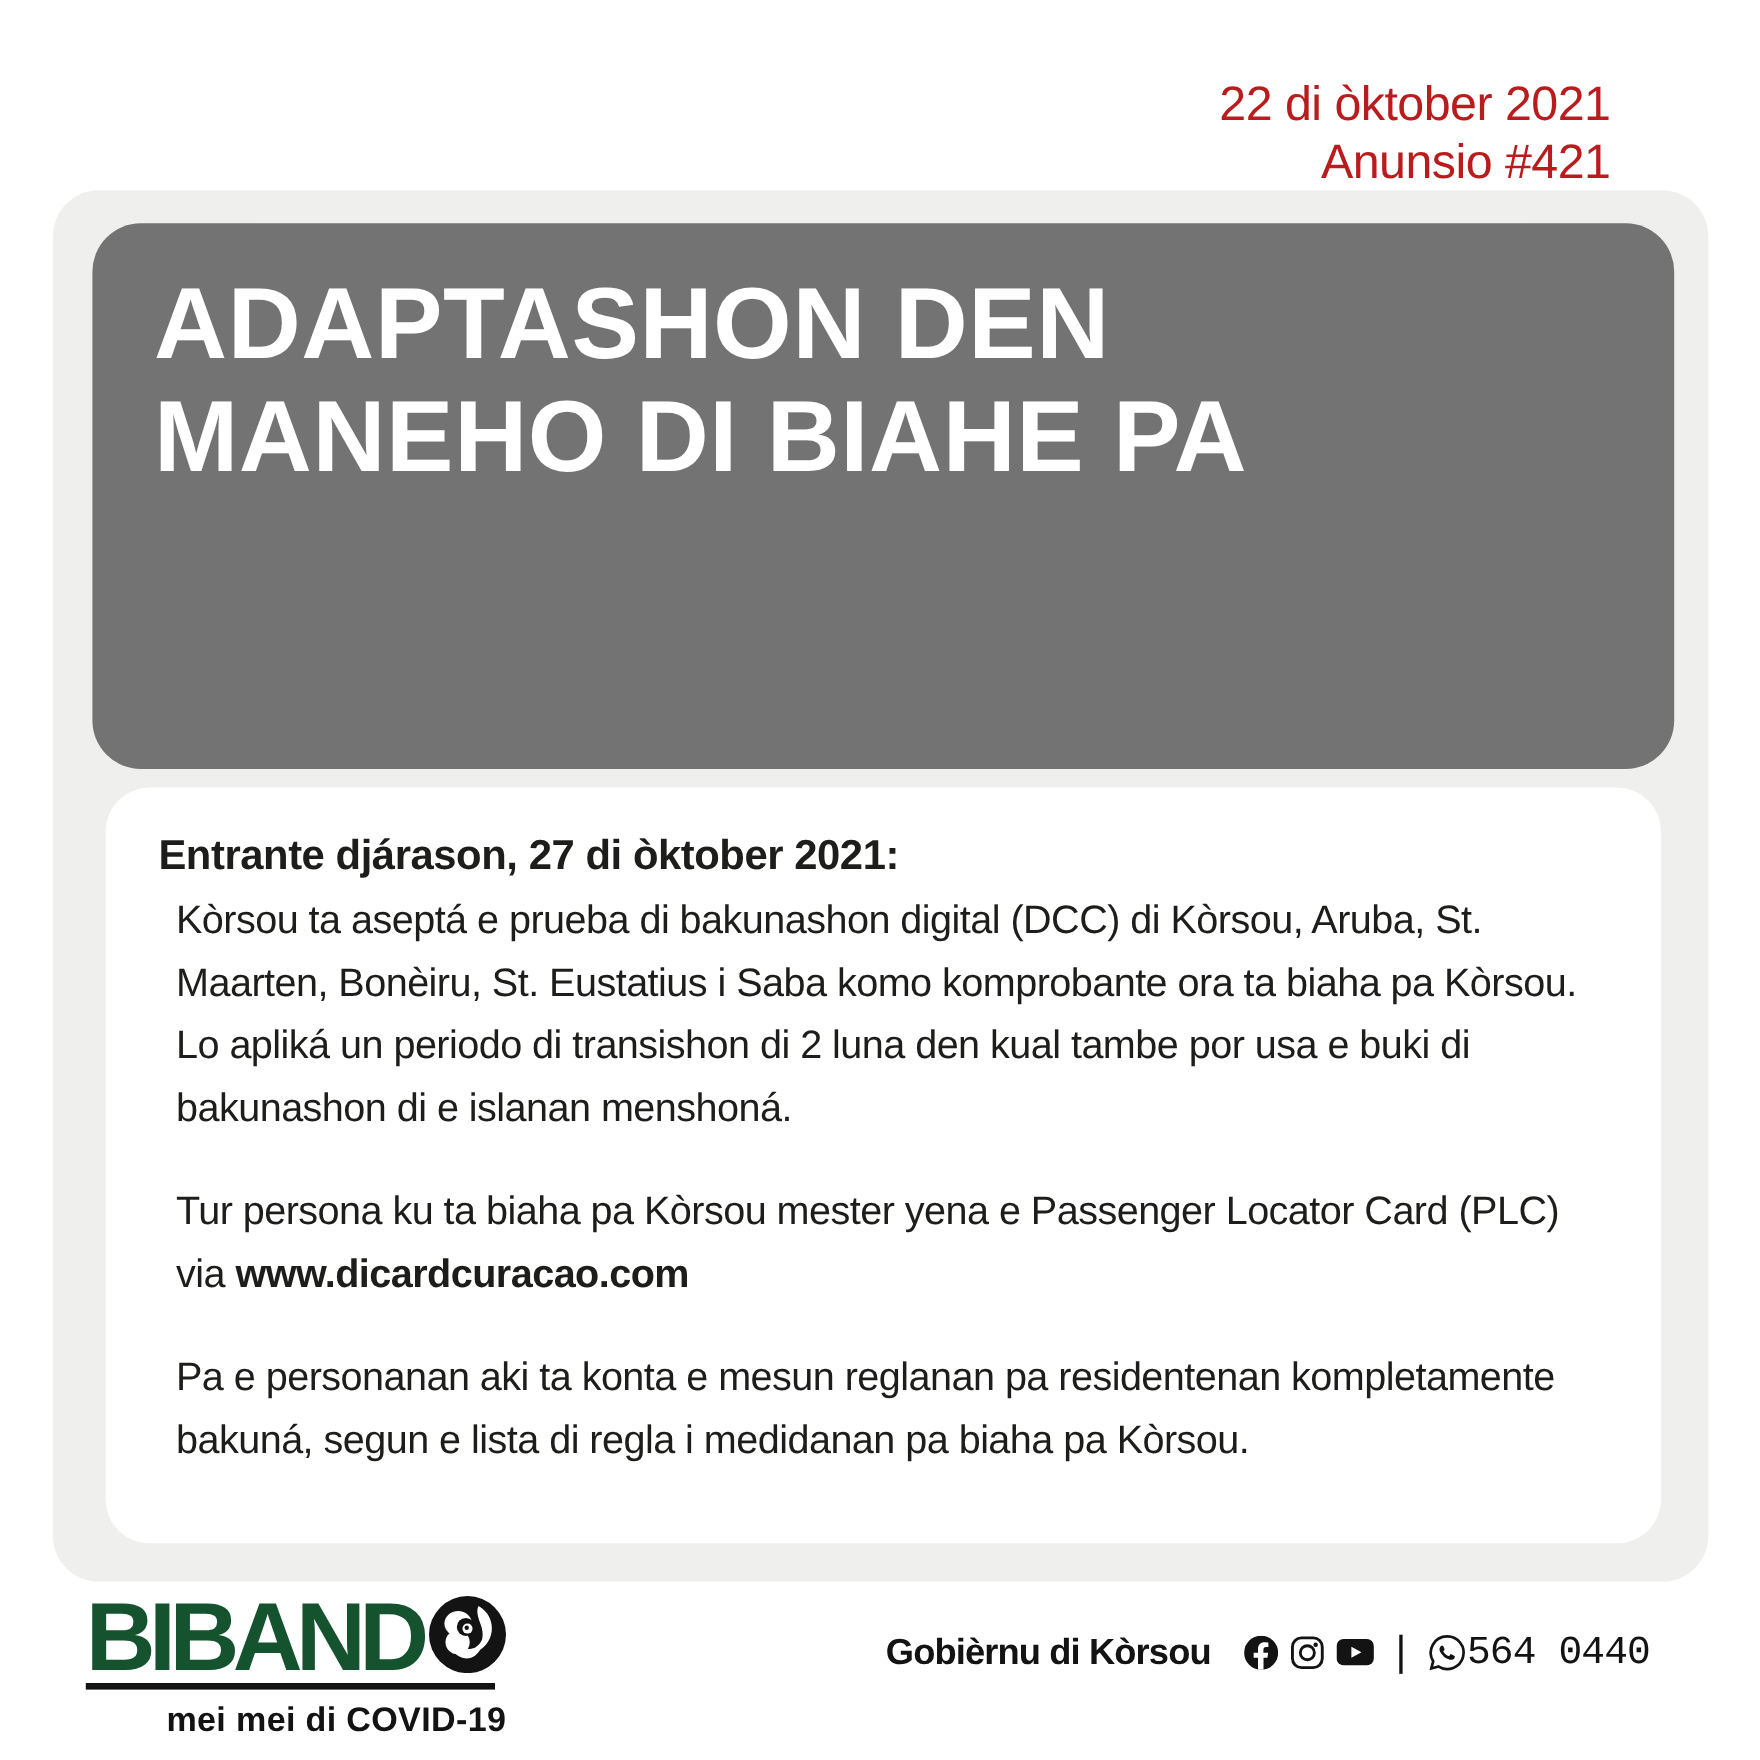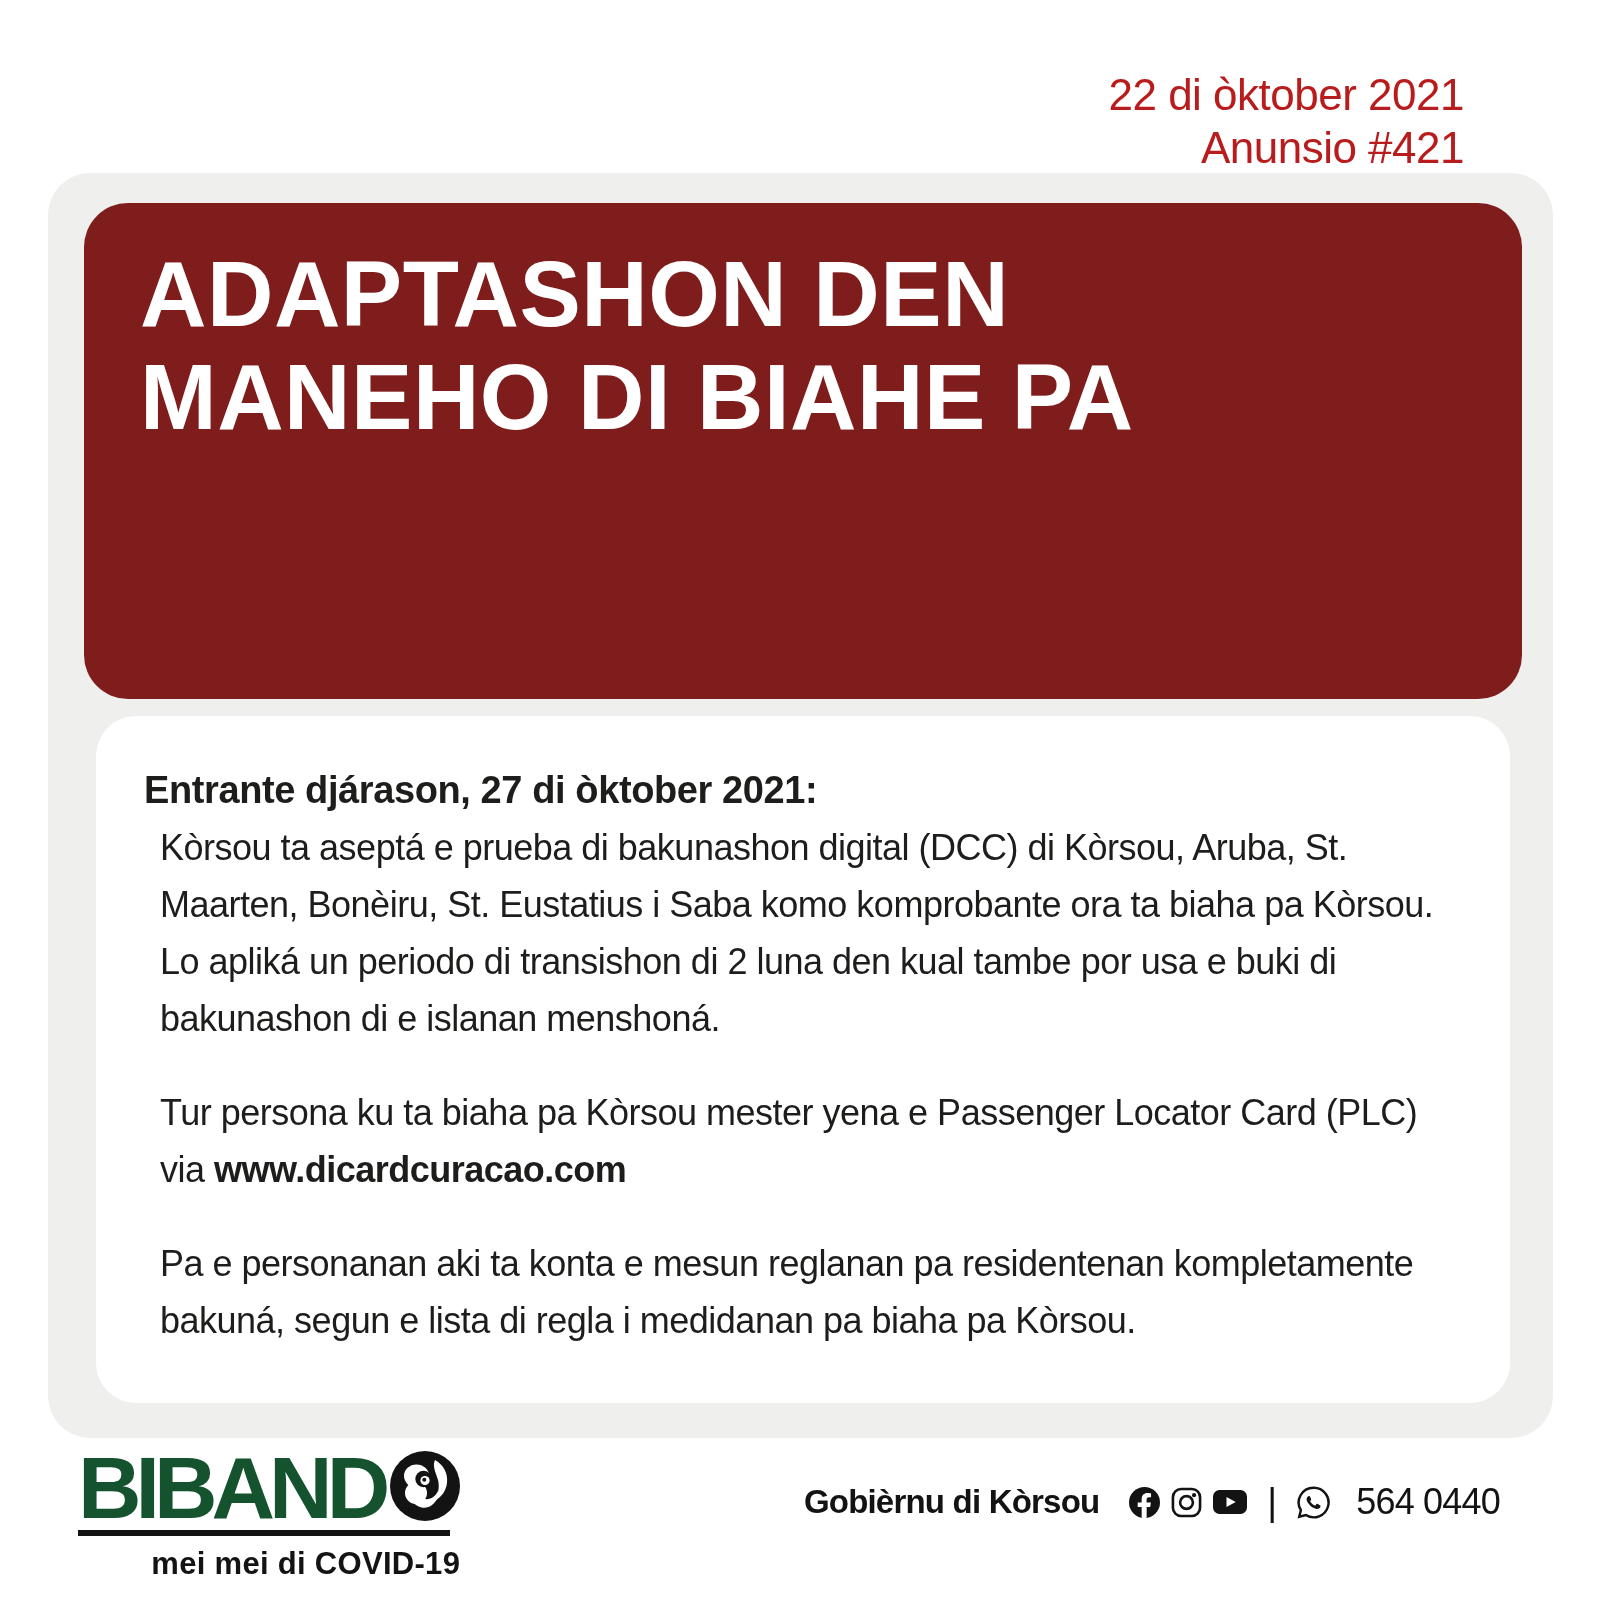--- a/index.html
+++ b/index.html
@@ -13,32 +13,32 @@
     color:#b91c1c;font-size:44px;line-height:53px;letter-spacing:-0.5px;
   }
   
   .gray-card{
     position:absolute;left:48px;top:173px;width:1505px;height:1265px;
     background:#EFEFEE;border-radius:42px;
   }
   
   .orange-banner{
     position:absolute;left:36px;top:30px;width:1438px;height:496px;
-    background:#7f1d1d;border-radius:44px;box-sizing:border-box;
+    background:#737373;border-radius:44px;box-sizing:border-box;
     padding:40px 20px 0 56px;
   }
   .title-line{
     color:#ffffff;font-weight:bold;font-size:92px;line-height:103px;
     letter-spacing:0.5px;white-space:nowrap;
   }
   
   .white-card{
     position:absolute;left:48px;top:543px;width:1414px;height:687px;
     background:#ffffff;border-radius:40px;box-sizing:border-box;
-    padding:46px 48px 0 48px;
+    padding:34px 48px 0 48px;
   }
   .lead{
     font-weight:bold;font-size:38px;line-height:57px;letter-spacing:-0.4px;margin:0;
   }
   .para{
     font-size:36px;line-height:57px;letter-spacing:-0.5px;margin:0 0 37px 16px;
   }
   .para:last-child{margin-bottom:0;}
   .link-bold{font-weight:bold;}
   
@@ -56,21 +56,21 @@
   
   .footer-right{
     position:absolute;top:1478px;right:100px;height:48px;
     display:flex;align-items:center;color:#131313;
   }
   .gov{font-weight:bold;font-size:33px;letter-spacing:-0.8px;margin-right:30px;white-space:nowrap;}
   .soc{display:flex;align-items:center;}
   .soc svg{display:block;}
   .icon-gap{margin-right:11px;}
   .pipe{font-size:38px;font-weight:normal;color:#131313;margin:0 18px 0 20px;}
-  .phone{font-size:36px;letter-spacing:-0.8px;margin-left:24px;white-space:nowrap;}
+  .phone{font-size:36px;letter-spacing:-0.8px;margin-left:0;white-space:nowrap;font-family:Liberation Mono, monospace;}
 </style>
 </head>
 <body>
 
 <div class="meta">
   <div>22 di òktober 2021</div>
   <div>Anunsio #421</div>
 </div>
 
 <div class="gray-card">

